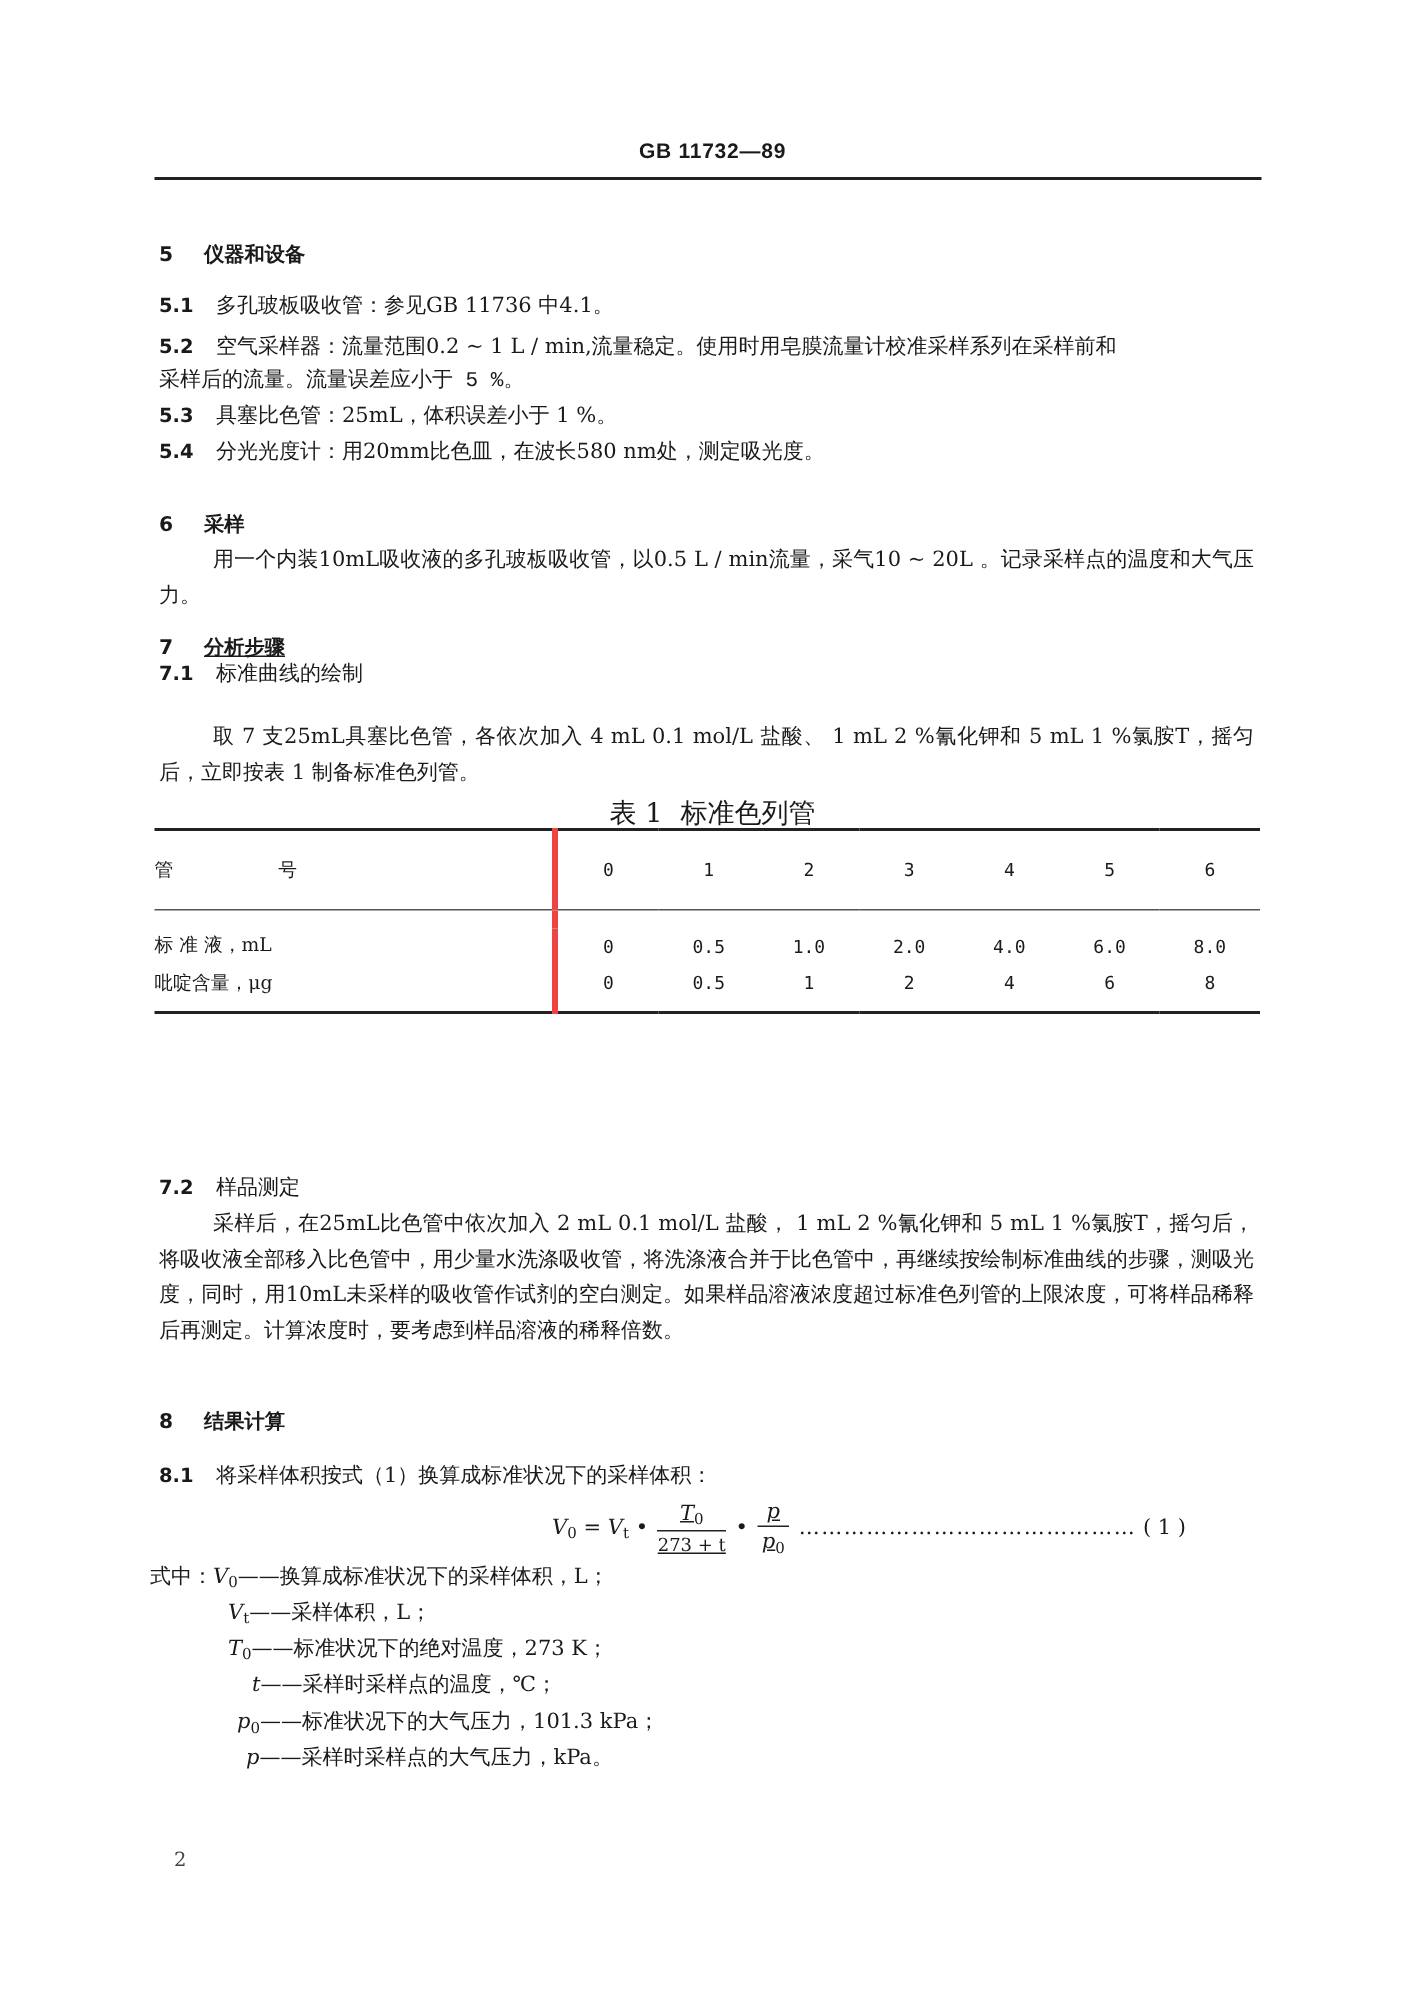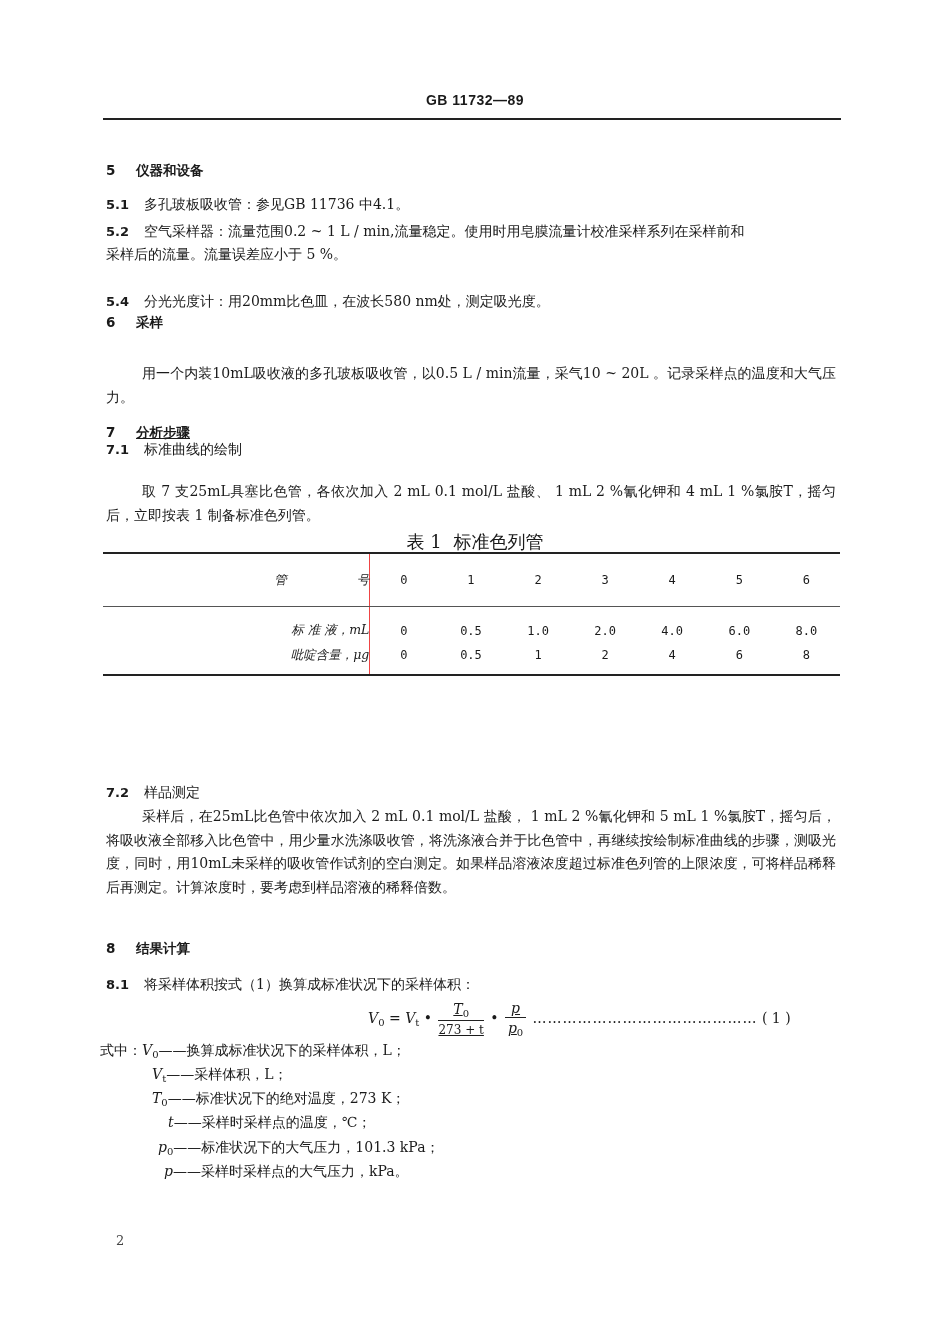--- a/index.html
+++ b/index.html
@@ -28,21 +28,21 @@
   .indent { text-indent: 36px; }
   .caption { position: absolute; top: 530px; left: 0; width: 950px; text-align: center; font-size: 18px; }
   .caption span { margin: 0 6px; }
 
   
   .tbl { position: absolute; left: 103px; top: 552px; width: 737px; border-collapse: collapse; font-size: 12.5px; }
   .tbl td { padding: 0; text-align: center; height: 23px; }
   .tbl .hdr td { height: 52px; border-top: 2px solid #222; border-bottom: 1px solid #555; }
   .tbl .spacer td { height: 12px; }
   .tbl .last td { border-bottom: 2px solid #222; padding-bottom: 6px; height: 26px; }
-  .tbl .lab { width: 262px; border-right: 1px solid #ef4444; text-align: right; font-style: italic; }
+  .tbl .lab { width: 262px; border-right: 4px solid #ef4444; text-align: left; }
   .tbl .hdr .lab span { display: inline-block; }
   .tbl .hdr .lab .a { margin-right: 70px; }
   .tbl .val { width: 66px; font-family: "DejaVu Sans Mono", "Liberation Mono", monospace; font-size: 12px; }
 
   .formula { position: absolute; top: 1000px; left: 368px; font-size: 14px; font-style: italic; }
   .frac { display: inline-block; vertical-align: middle; text-align: center; margin: 0 2px; text-decoration: underline; }
   .frac .n { display: block; border-bottom: 1px solid #222; padding: 0 6px 1px; }
   .frac .d { display: block; padding-top: 2px; }
   .dots { font-style: normal; letter-spacing: 1px; }
   .sub { font-size: 10px; vertical-align: -3px; font-style: normal; }
@@ -60,37 +60,40 @@
 
   <div class="txt sec" style="top:160px;left:106px;">
     <span class="num">5</span><span>仪器和设备</span>
   </div>
   <div class="txt" style="top:194px;left:106px;">
     <span class="clause-num">5.1</span><span>多孔玻板吸收管：参见GB  11736 中4.1。</span>
   </div>
   <div class="txt" style="top:221px;left:106px;">
     <span class="clause-num">5.2</span><span>空气采样器：流量范围0.2 ~ 1 L / min,流量稳定。使用时用皂膜流量计校准采样系列在采样前和</span>
   </div>
-  <div class="txt" style="top:244px;left:106px;">采样后的流量。流量误差应小于 5 %。</div>
+  <div class="txt" style="top:244px;left:106px;font-family:Liberation Mono, monospace;">采样后的流量。流量误差应小于 5 %。</div>
+  <div class="txt" style="top:267px;left:106px;">
+    <span class="clause-num">5.3</span><span>具塞比色管：25mL，体积误差小于 1 %。</span>
+  </div>
   <div class="txt" style="top:291px;left:106px;">
     <span class="clause-num">5.4</span><span>分光光度计：用20mm比色皿，在波长580 nm处，测定吸光度。</span>
   </div>
 
-  <div class="txt sec" style="top:312px;left:106px;">
+  <div class="txt sec" style="top:340px;left:106px;">
     <span class="num">6</span><span>采样</span>
   </div>
   <div class="para indent" style="top:362px;">用一个内装10mL吸收液的多孔玻板吸收管，以0.5 L / min流量，采气10 ~ 20L 。记录采样点的温度和大气压力。</div>
 
   <div class="txt sec" style="top:422px;left:106px;text-decoration:underline;">
     <span class="num">7</span><span>分析步骤</span>
   </div>
   <div class="txt" style="top:439px;left:106px;">
     <span class="clause-num">7.1</span><span>标准曲线的绘制</span>
   </div>
-  <div class="para indent" style="top:480px;">取 7 支25mL具塞比色管，各依次加入 2 mL 0.1 mol/L 盐酸、 1 mL 2 %氰化钾和 4 mL 1 %氯胺T，摇匀后，立即按表 1 制备标准色列管。</div>
+  <div class="para indent" style="top:480px;">取 7 支25mL具塞比色管，各依次加入 4 mL 0.1 mol/L 盐酸、 1 mL 2 %氰化钾和 5 mL 1 %氯胺T，摇匀后，立即按表 1 制备标准色列管。</div>
 
   <div class="caption">
     <span>表 1</span><span>标准色列管</span>
   </div>
 
   <table class="tbl">
     <tbody>
         <tr class="hdr">
       <td class="lab">
         <span class="a">管</span><span>号</span>

